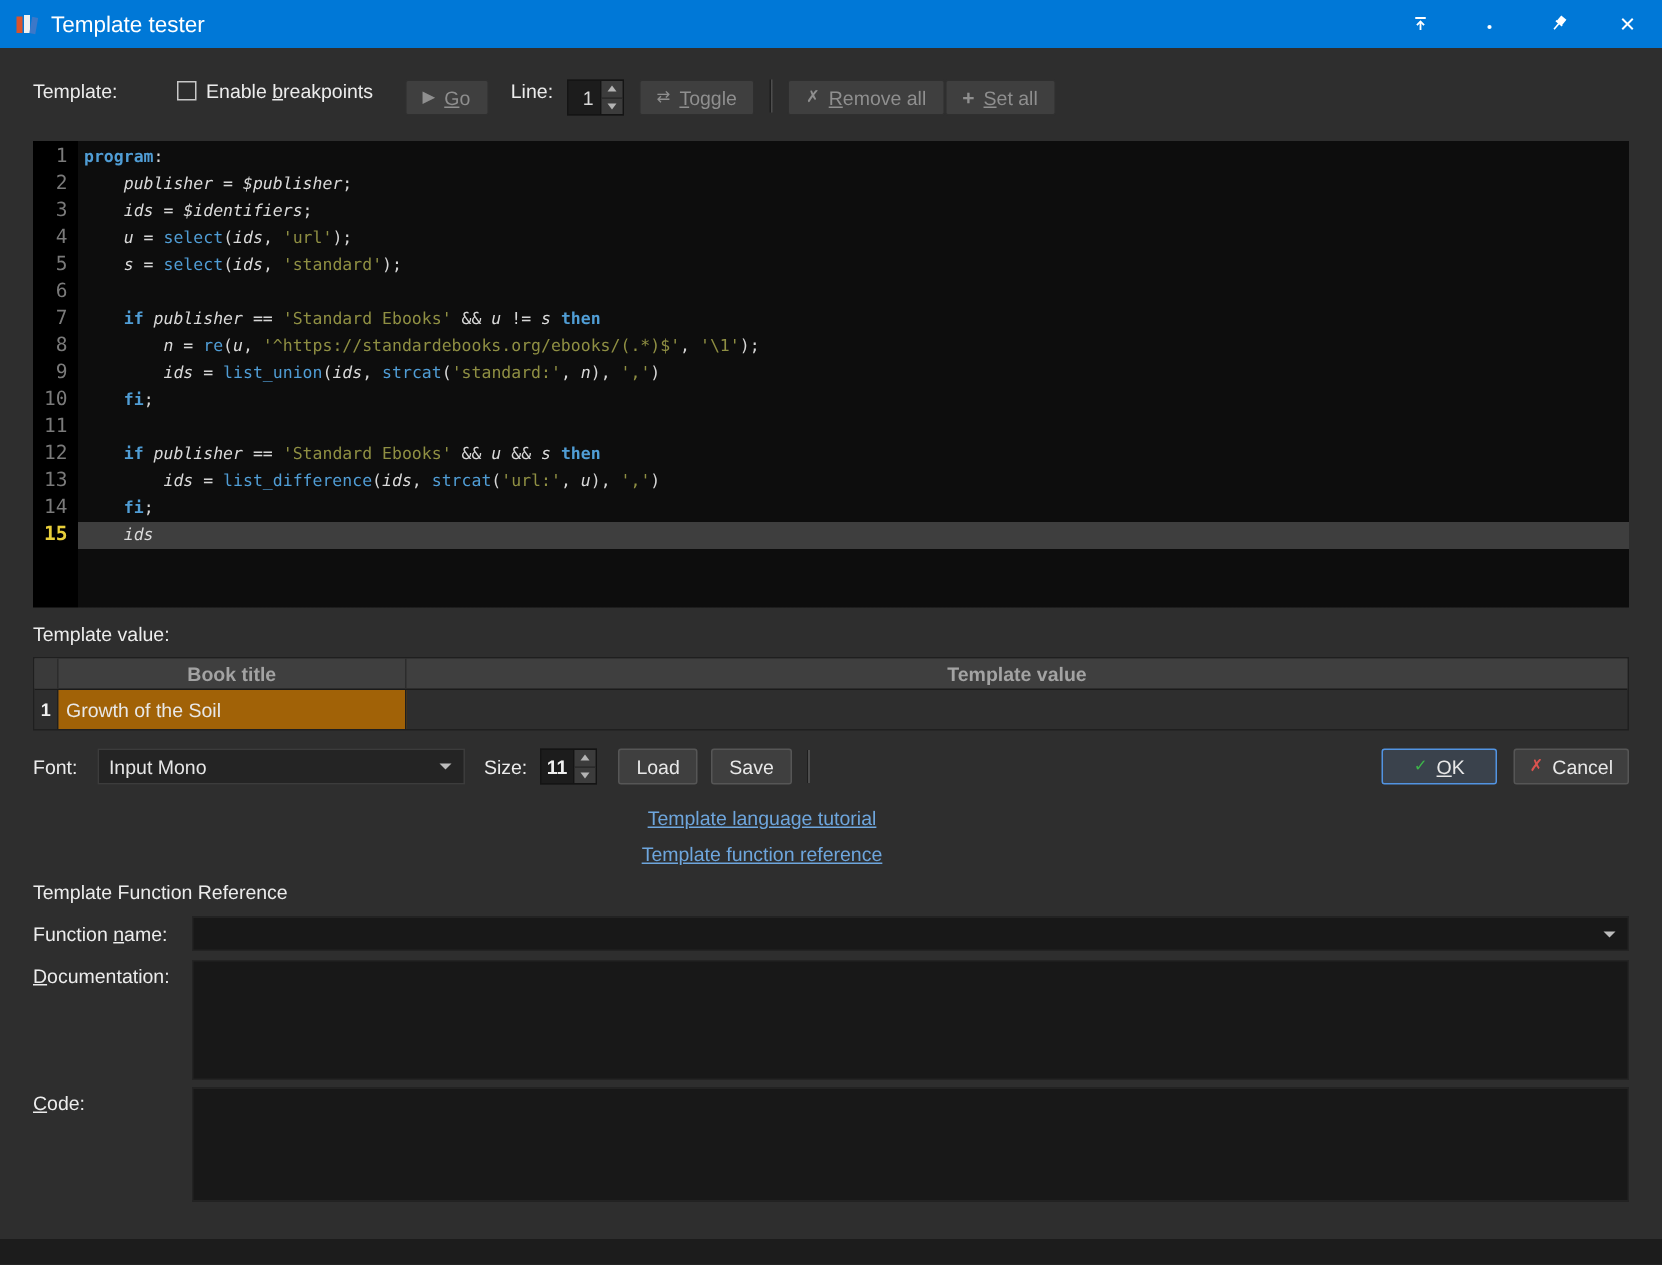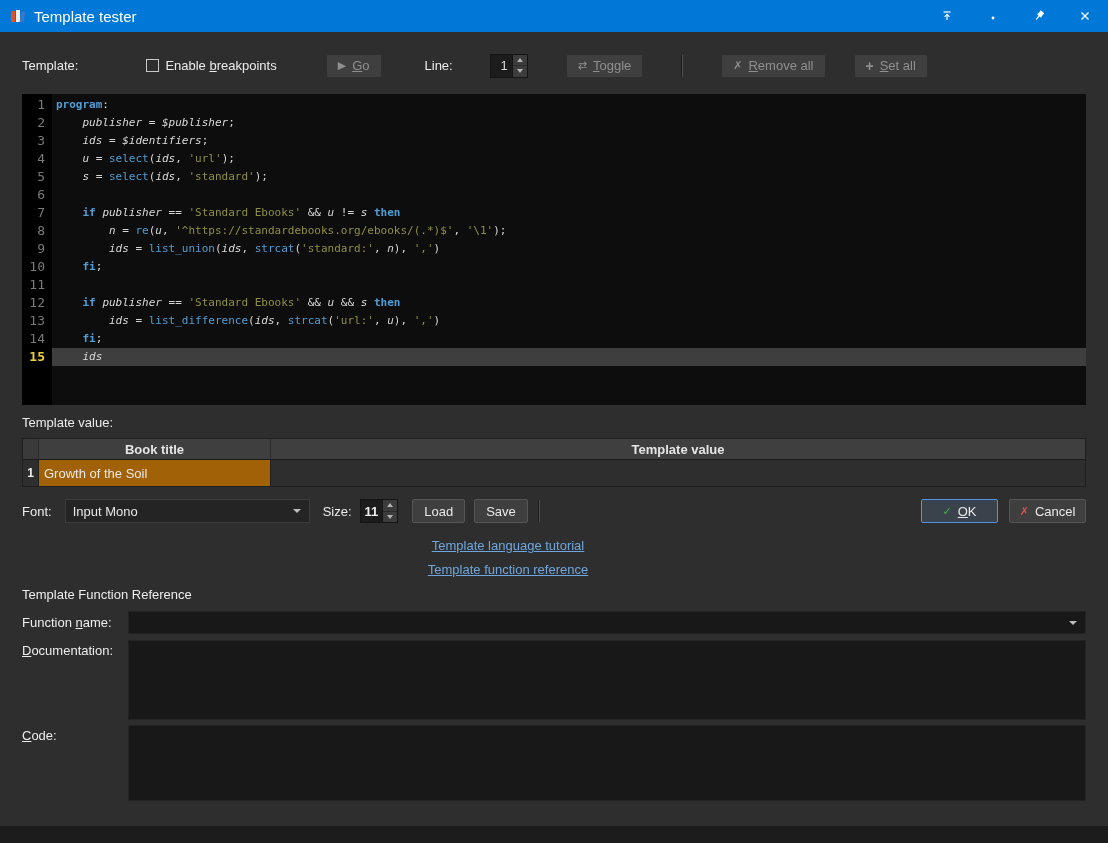--- a/index.html
+++ b/index.html
@@ -8,21 +8,21 @@
   .app { position:relative; width:1108px; height:843px; background:#2e2e2e; overflow:hidden; }
 
   
   .titlebar { height:32px; background:#0078d7; display:flex; align-items:center; padding-left:10px; }
   .app-icon { width:16px; height:16px; margin-right:8px; display:inline-flex; }
   .title { color:#ffffff; font-size:15px; }
   .win-controls { margin-left:auto; display:flex; height:100%; }
   .winbtn { width:46px; height:100%; display:flex; align-items:center; justify-content:center; cursor:default; }
 
   
-  .toolbar { display:flex; align-items:center; margin:21px 22px 16px; height:25px;gap:28px; }
+  .toolbar { display:flex; align-items:flex-start; margin:21px 22px 16px; height:25px; }
   .lbl { color:#ececec; font-size:13px; }
   .tpl-lbl { margin-right:40px; }
   .chk { display:inline-flex; align-items:center; margin-right:21px; }
   .chk-box { width:13px; height:13px; border:1px solid #c8c8c8; background:#2e2e2e; margin-right:6px; }
   .tbtn, .btn { display:inline-flex; align-items:center; gap:6px; height:24px; padding:0 11px;
     background:#3f3f3f; border:1px solid #2c2c2c; border-radius:2px; font-size:13px;
     font-family:inherit; color:#e8e8e8; }
   .tbtn.disabled { color:#8f8f8f; border-color:#2f2f2f; }
   .tbtn .ic, .btn .ic { font-size:11px; line-height:1; }
   .ic-gray { color:#8f8f8f; }
@@ -54,21 +54,21 @@
   .tk-str { color:#8f8f43; }
   .tk-op { color:#d6d6d6; }
   .ed-line.current .ln { color:#e8cf3a; font-weight:bold; }
   .ed-line.current .code { background:#3e3e3e; }
 
   
   .tv-label { margin:10px 22px 0; height:15px; }
   .vtable { margin:8px 22px 0; border:1px solid #1f1f1f; font-size:13px; }
   .thead { display:flex; height:21px; background:#3f3f3f; border-bottom:1px solid #1b1b1b; }
   .corner { width:16px; flex:none; background:#3a3a3a; border-right:1px solid #2c2c2c; }
-  .th { display:flex; align-items:center; justify-content:center; font-weight:bold; color:#e5e5e5; }
+  .th { display:flex; align-items:center; justify-content:center; font-weight:bold; color:#a3a3a3; }
   .th-book { width:232px; flex:none; border-right:1px solid #2c2c2c; }
   .th-val { flex:1; }
   .trow { display:flex; height:26px; }
   .rownum { width:16px; flex:none; background:#2e2e2e; border-right:1px solid #1f1f1f;
     display:flex; align-items:center; justify-content:center; color:#f0f0f0; font-weight:bold; font-size:12px; }
   .td { display:flex; align-items:center; padding:0 5px; color:#e8e8e8; }
   .td-book { width:232px; flex:none; background:#a16207; border-right:1px solid #1f1f1f; }
   .td-val { flex:1; background:#121212; white-space:nowrap; overflow:hidden; }
 
   

